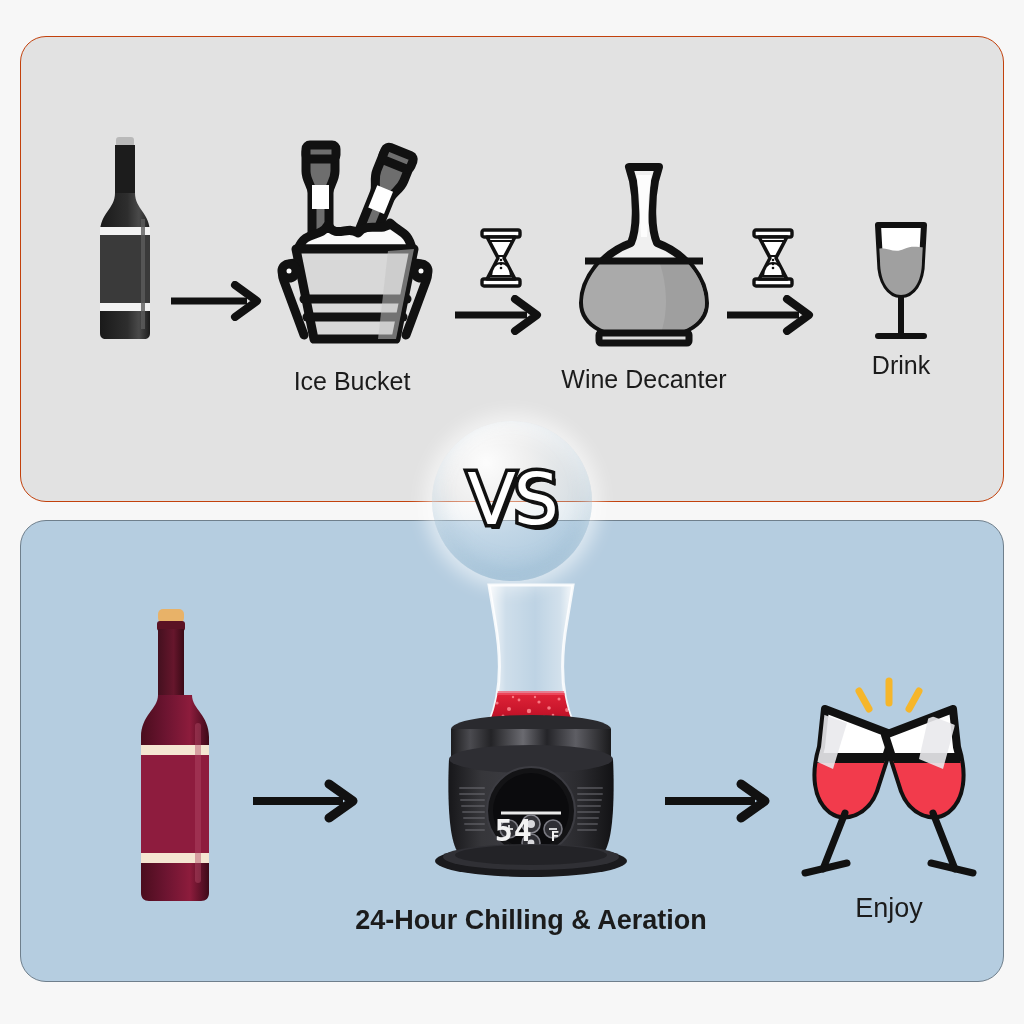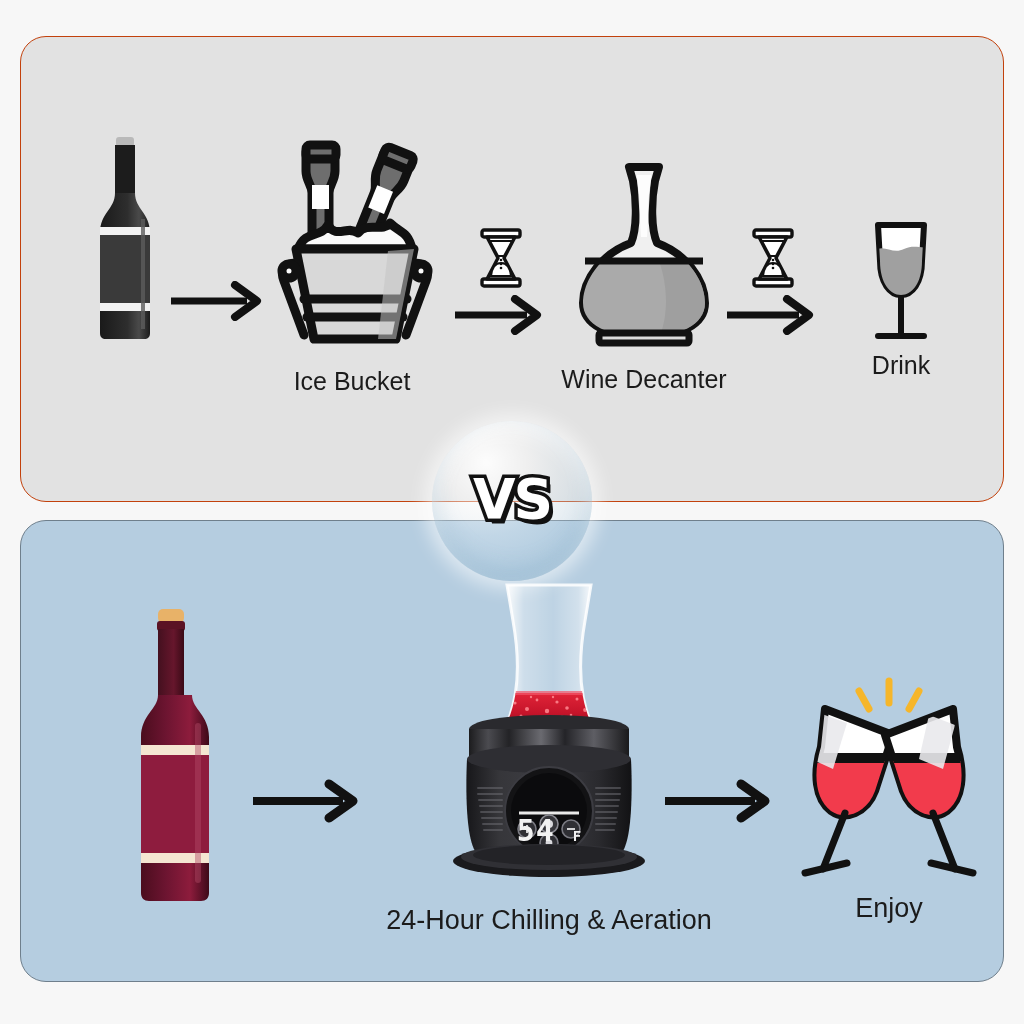--- a/index.html
+++ b/index.html
@@ -50,22 +50,22 @@
     background:
       radial-gradient(circle at 34% 26%, rgba(255,255,255,.92) 0%, rgba(255,255,255,.45) 26%, rgba(222,236,245,.30) 46%, rgba(168,200,221,.30) 72%, rgba(150,186,210,.34) 100%);
     box-shadow: 0 0 18px 8px rgba(255,255,255,.55),
                 inset 0 -10px 22px rgba(120,160,190,.28),
                 inset 0 10px 20px rgba(255,255,255,.7);
     display: flex; align-items: center; justify-content: center;
     z-index: 40;
   }
   #vs-text {
     font-family: "DejaVu Sans", sans-serif;
-    font-weight: 700;
-    font-size: 55px;
+    font-weight: 400;
+    font-size: 71px;
     letter-spacing: -2px;
     color: #ffffff;
     -webkit-text-stroke: 7px #111111;
     paint-order: stroke fill;
     text-shadow: 4px 5px 0 #111111;
     transform: translateY(-2px);
   }
 
   
   .seg {
@@ -263,21 +263,21 @@
       <div class="caption" style="margin-top:10px;"></div>
     </div>
 
     <div class="abs" style="left:228px; top:258px;">
       <svg class="arrow" width="120" height="44" viewBox="0 0 120 44">
         <line x1="4" y1="22" x2="94" y2="22" stroke="#111" stroke-width="8"></line>
         <polyline points="80,5 104,22 80,39" fill="none" stroke="#111" stroke-width="9" stroke-linecap="round" stroke-linejoin="round"></polyline>
       </svg>
     </div>
 
-    <div class="step abs" style="left:328px; top:60px; width:400px;">
+    <div class="step abs" style="left:310px; top:60px; width:400px;font-weight:bold;">
       <div class="art" style="height:320px;">
         <svg width="260" height="320" viewBox="0 0 260 320">
           <defs>
             <linearGradient id="glassg" x1="0" y1="0" x2="1" y2="0">
               <stop offset="0" stop-color="#ffffff" stop-opacity="0.92"></stop>
               <stop offset="0.2" stop-color="#ffffff" stop-opacity="0.34"></stop>
               <stop offset="0.55" stop-color="#ffffff" stop-opacity="0.12"></stop>
               <stop offset="0.85" stop-color="#ffffff" stop-opacity="0.40"></stop>
               <stop offset="1" stop-color="#ffffff" stop-opacity="0.88"></stop>
             </linearGradient>
@@ -376,21 +376,21 @@
           </g>
 
           <ellipse cx="130" cy="280" rx="96" ry="16" fill="#1a1a1d"></ellipse>
           <ellipse cx="130" cy="276" rx="88" ry="13" fill="#303035"></ellipse>
           <ellipse cx="130" cy="274" rx="76" ry="10" fill="#232327"></ellipse>
         </svg>
       </div>
       <div class="caption" style="margin-top:4px;">24-Hour Chilling &amp; Aeration</div>
     </div>
 
-    <div class="abs" style="left:488px; top:292px; width:80px; display:flex; align-items:baseline; justify-content:center; gap:18px;">
+    <div class="abs" style="left:466px; top:292px; width:80px; display:flex; align-items:baseline; justify-content:center; gap:18px;">
       <span class="seg" style="font-size:30px; letter-spacing:1px;">54</span>
       <span class="seg" style="font-size:14px;">F</span>
     </div>
 
     <div class="abs" style="left:640px; top:258px;">
       <svg class="arrow" width="120" height="44" viewBox="0 0 120 44">
         <line x1="4" y1="22" x2="94" y2="22" stroke="#111" stroke-width="8"></line>
         <polyline points="80,5 104,22 80,39" fill="none" stroke="#111" stroke-width="9" stroke-linecap="round" stroke-linejoin="round"></polyline>
       </svg>
     </div>

